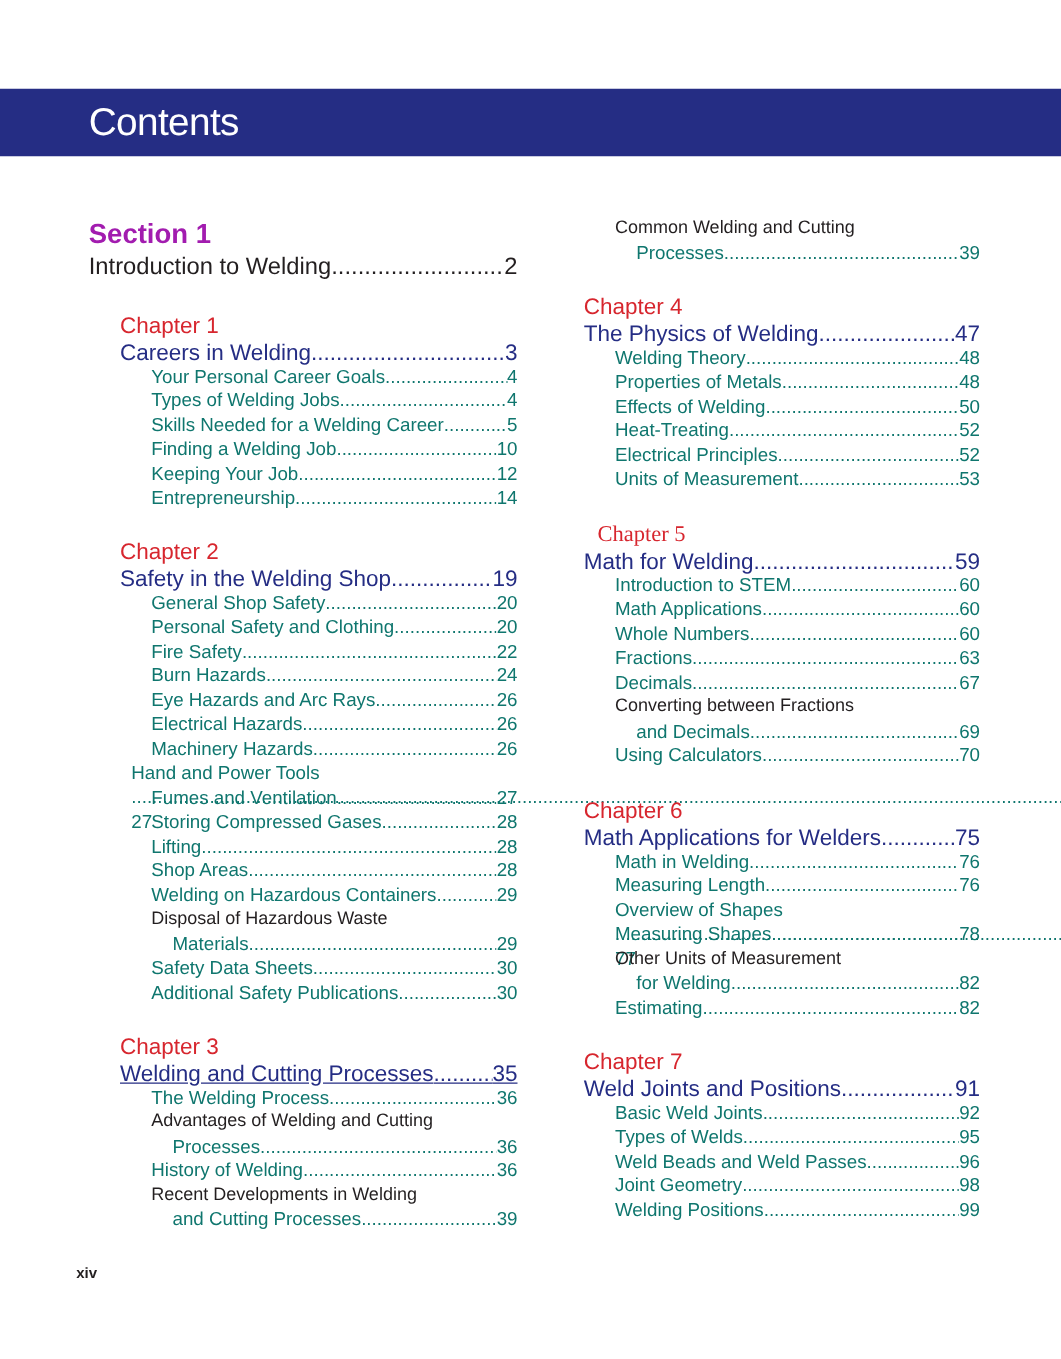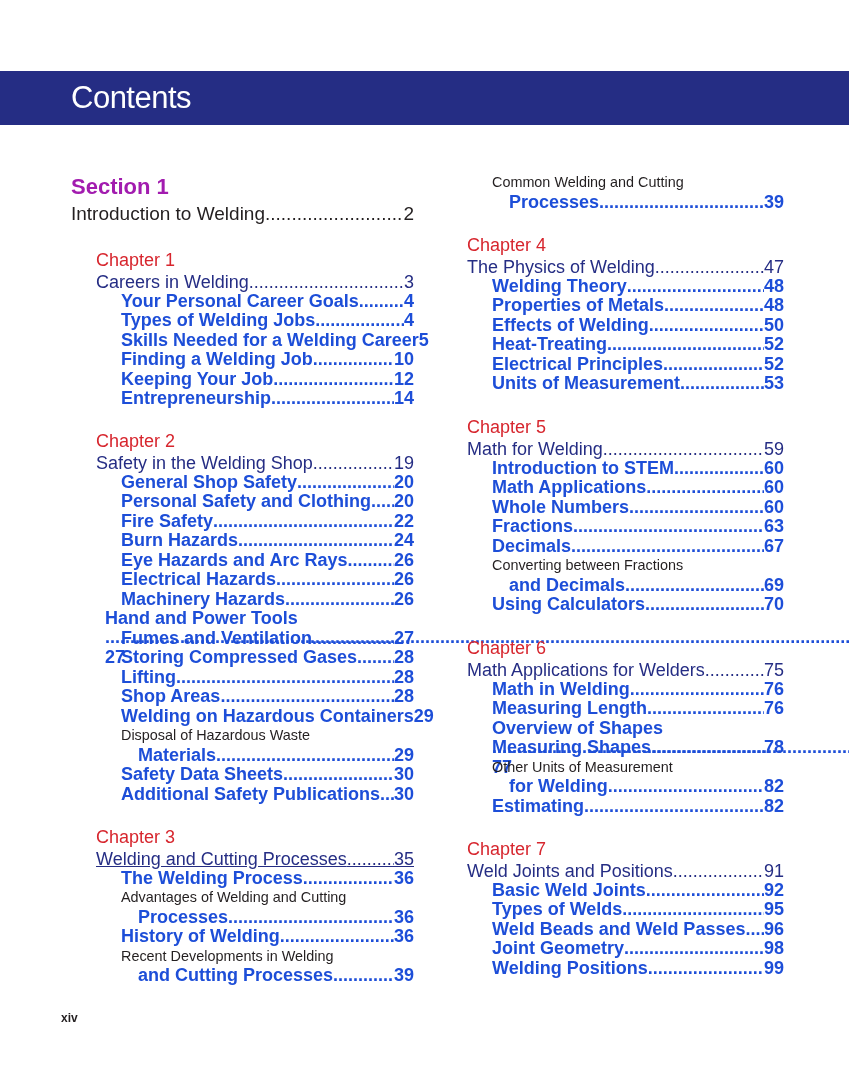--- a/index.html
+++ b/index.html
@@ -14,21 +14,21 @@
   .col-right { left:467px; width:317px; }
   .section-label { position:absolute; color:#a21caf; font-weight:bold; font-size:22px; line-height:26px; }
   .toc-row { position:absolute; display:flex; align-items:baseline; white-space:nowrap; }
   .toc-row .t { flex:0 0 auto; }
   .toc-row .dots { flex:1 1 auto; overflow:hidden; white-space:nowrap; }
   .toc-row .dots::after { content:"..................................................................................................................................................................................."; }
   .toc-row .p { flex:0 0 auto; }
   .section-title { font-size:19px; line-height:28px; color:#231f20; }
   .chapter-label { position:absolute; color:#d7262e; font-size:18px; line-height:22px; }
   .chapter-title { font-size:18px; line-height:22px; color:#252d84; }
-  .entry { font-size:18px; line-height:19.4px; color:#1d4ed8;font-weight:bold; }
+  .entry { font-size:15px; line-height:19.4px; color:#0f766e; }
   .entry-first { position:absolute; font-size:14.4px; line-height:19.4px; color:#231f20; white-space:nowrap; }
   .page-num { position:absolute; left:61px; top:1011px; font-size:12px; font-weight:bold; color:#231f20; }
 </style>
 </head>
 <body>
 
 <div class="banner">
   <div class="banner-title">Contents</div>
 </div>
 
@@ -233,21 +233,21 @@
       <span class="t">Electrical Principles</span>
       <span class="dots"></span>
       <span class="p">52</span>
     </div>
   <div class="toc-row entry" style="left:25px;top:374px;width:292px;">
       <span class="t">Units of Measurement</span>
       <span class="dots"></span>
       <span class="p">53</span>
     </div>
 
-  <div class="chapter-label" style="left:0;top:416px;">Chapter 5</div>
+  <div class="chapter-label" style="left:11px;top:416px;font-family:Liberation Serif, serif;">Chapter 5</div>
   <div class="toc-row chapter-title" style="left:0;top:438px;width:317px;">
     <span class="t">Math for Welding</span>
     <span class="dots"></span>
     <span class="p">59</span>
   </div>
   <div class="toc-row entry" style="left:25px;top:459px;width:292px;">
       <span class="t">Introduction to STEM</span>
       <span class="dots"></span>
       <span class="p">60</span>
     </div>

